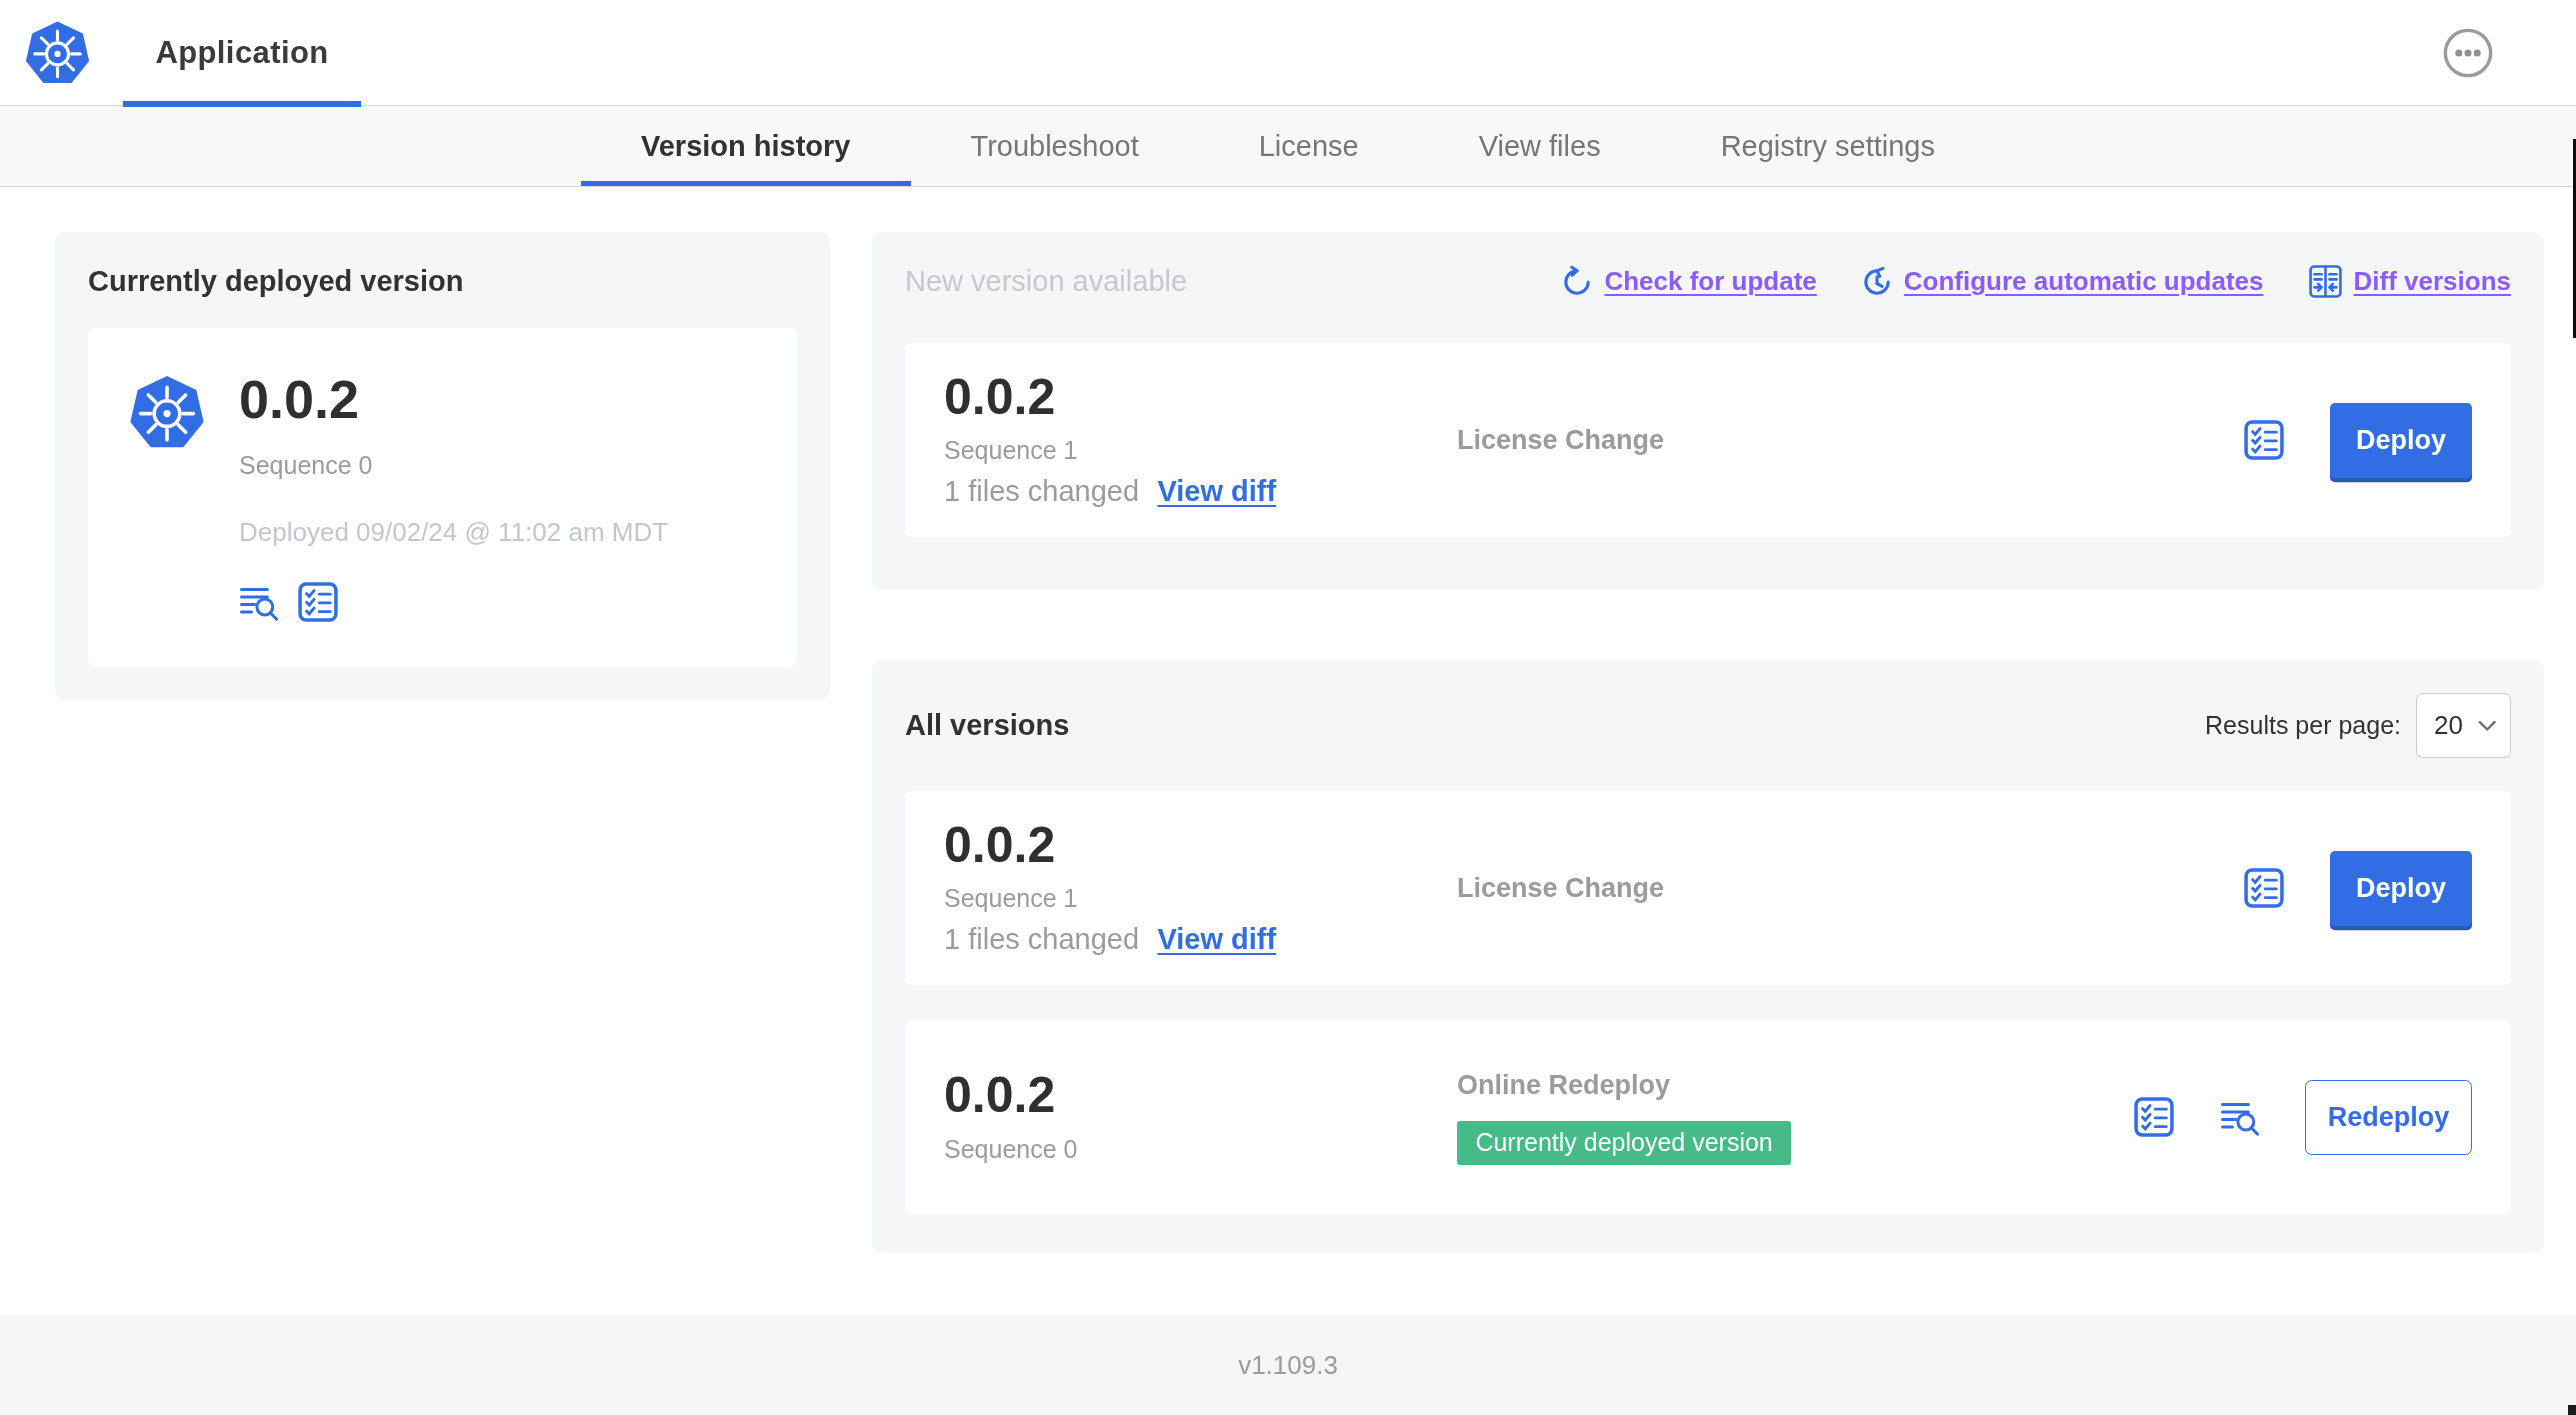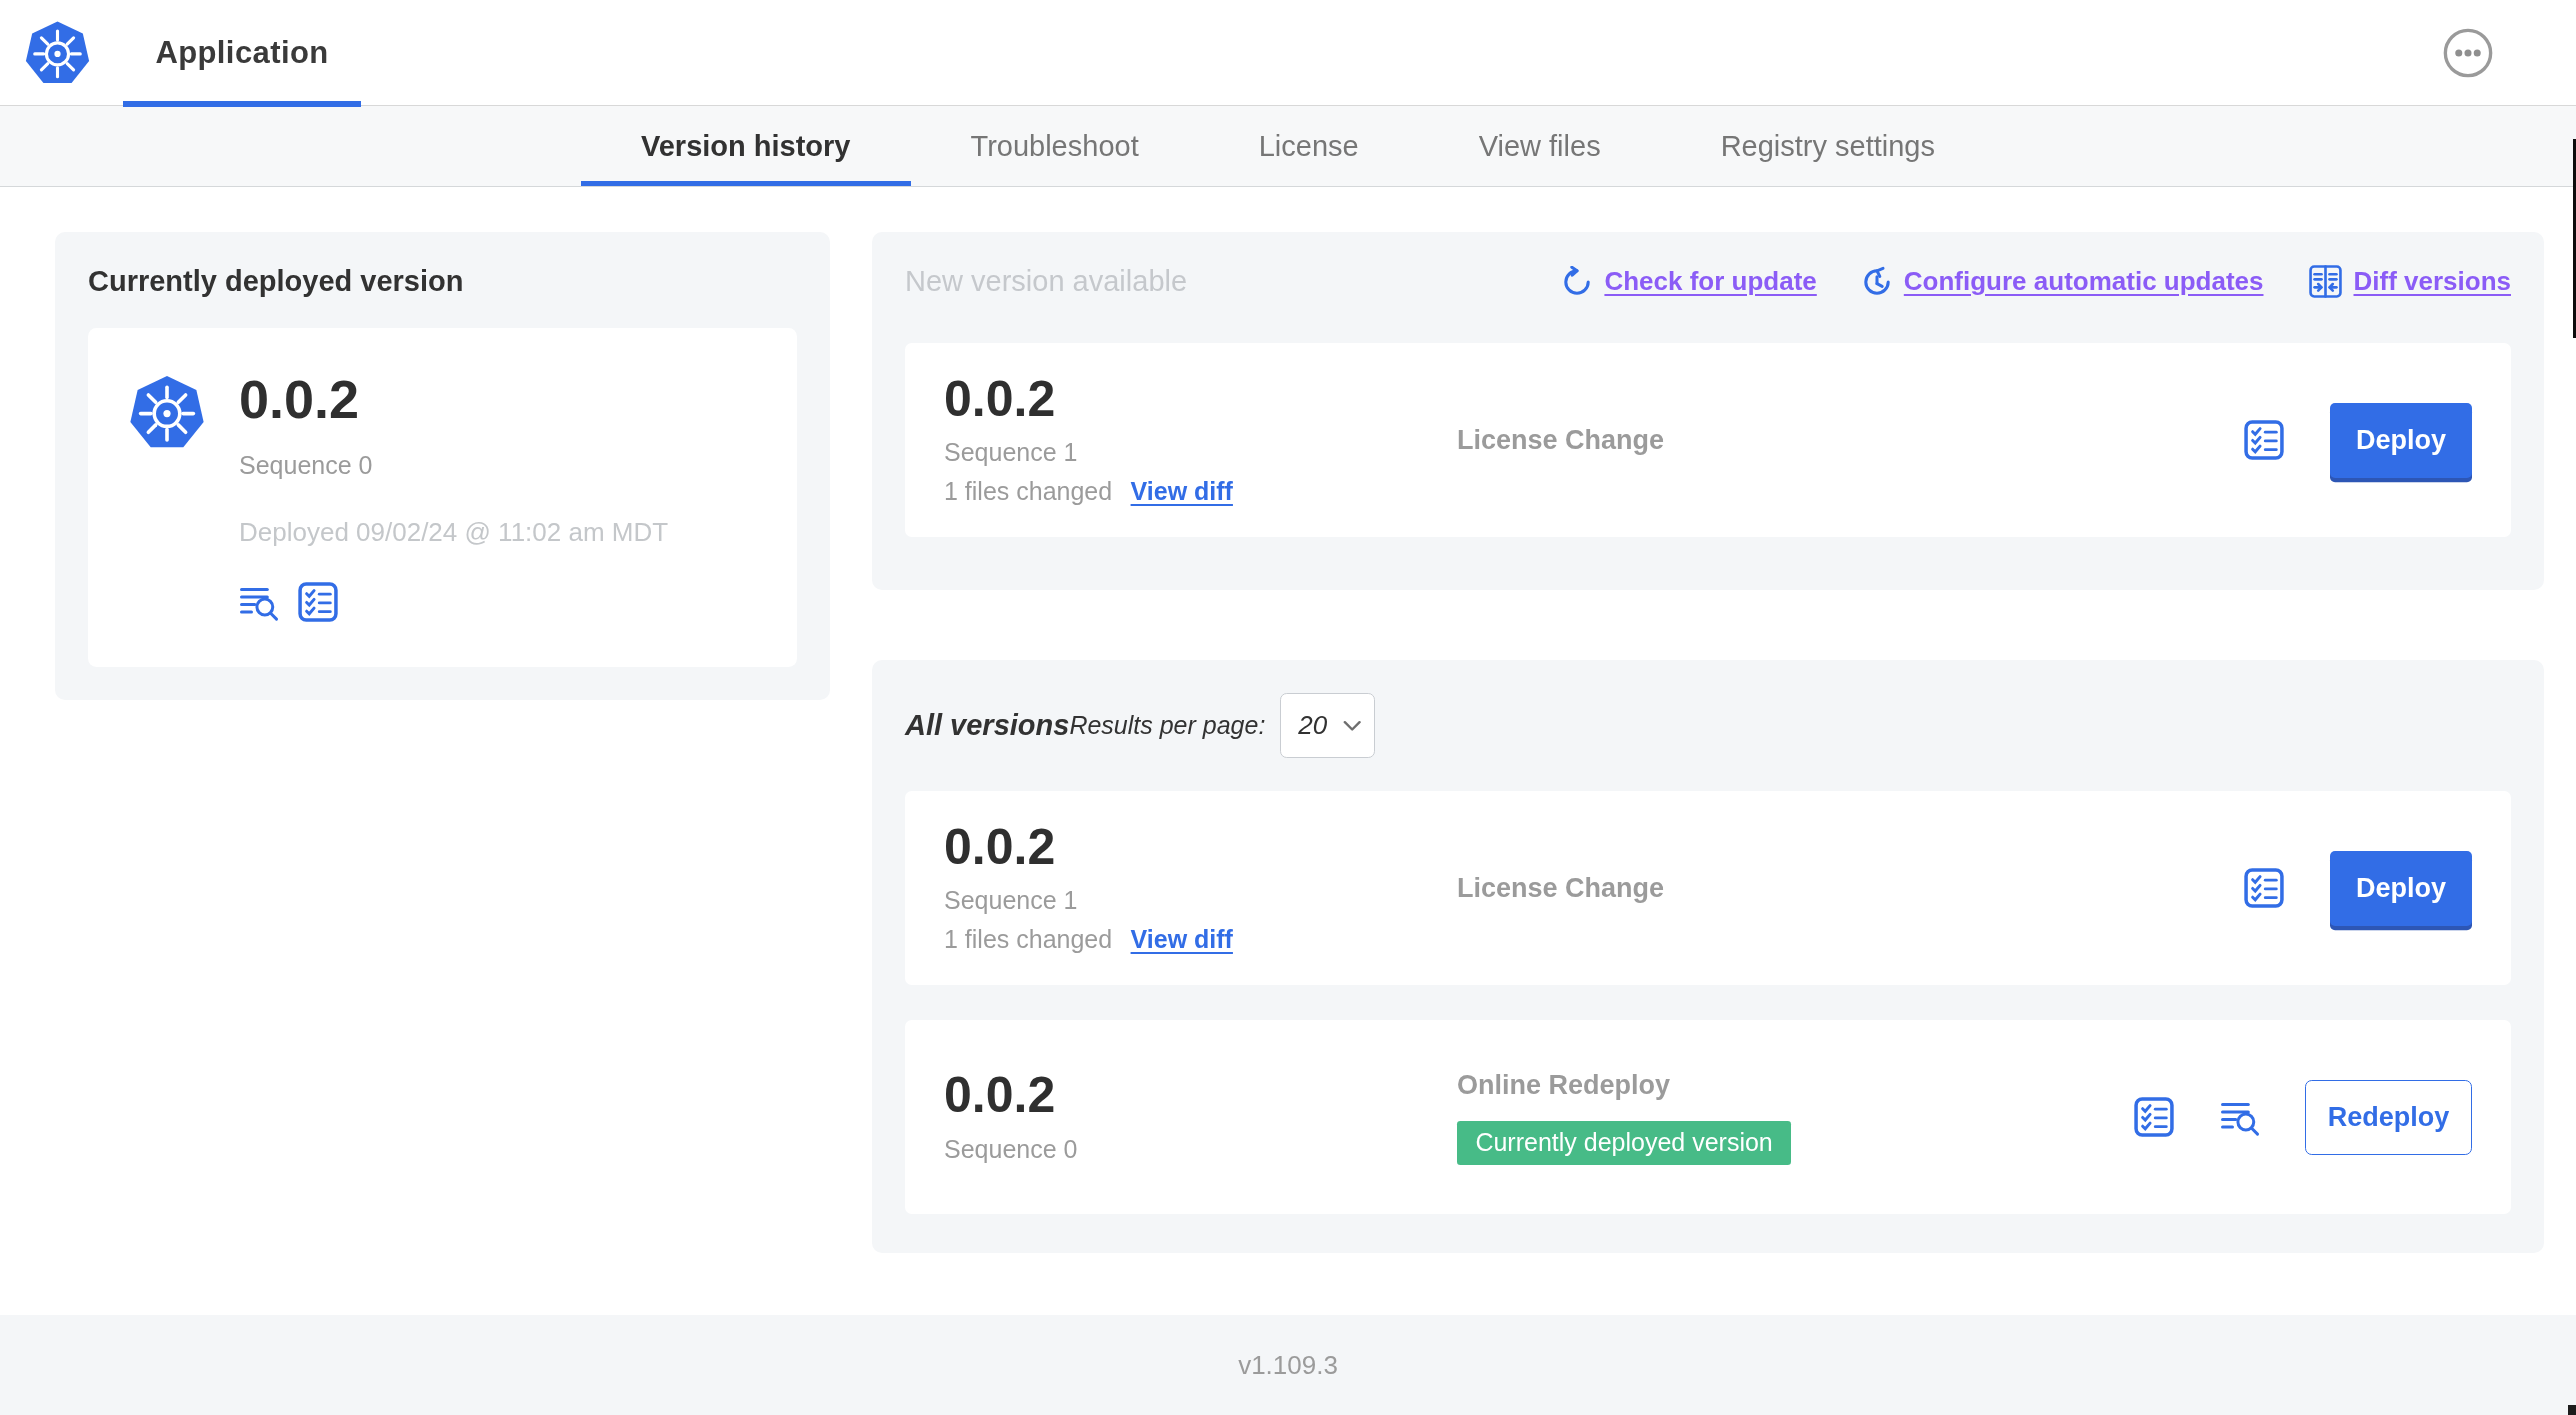--- a/index.html
+++ b/index.html
@@ -72,21 +72,21 @@
   .action-link .lbl { text-decoration: underline; text-underline-offset: 4.2px; }
   
   .version-row {
     background: #fff; border-radius: 6.7px; height: 194px; padding: 0 39px;
     display: flex; align-items: center;
   }
   .newver-card .version-row { margin-top: 44px; }
   .vr-left { width: 513px; flex-shrink: 0; }
   .vr-version { font-size: 50px; font-weight: 700; line-height: 1; color: #2f2f2f; }
   .vr-seq { margin-top: 14.2px; font-size: 25px; color: #9b9b9b; }
-  .vr-files { margin-top: 10px; font-size: 25px; color: #9b9b9b; display: flex; align-items: flex-end; }
+  .vr-files { margin-top: 10px; font-size: 29px; color: #9b9b9b; display: flex; align-items: flex-end; }
   .view-diff {
     margin-left: 18.4px; color: #326de6; font-weight: 600; text-decoration: underline;
     text-underline-offset: 4.2px; cursor: pointer;
   }
   .vr-released { margin-top: 10px; font-size: 25px; color: #9b9b9b; }
   .vr-released b { color: #6f6f6f; font-weight: 700; }
   .vr-mid { flex: 1; min-width: 0; }
   .vr-source { font-size: 27px; font-weight: 600; color: #9b9b9b; }
   .deployed-badge {
     display: inline-block; margin-top: 20px; background: #47bb87; color: #fff;
@@ -99,21 +99,21 @@
     font-family: "Liberation Sans", sans-serif;
     box-shadow: 0 4.2px 0 #2d56b5;
   }
   .btn-redeploy {
     width: 167px; height: 75px; background: #fff; color: #326de6;
     border: 1.7px solid #326de6; border-radius: 6.7px; font-size: 27px; font-weight: 600;
     cursor: pointer; font-family: "Liberation Sans", sans-serif;
   }
   
   .allver-card { margin-top: 70px; padding: 32px 33px 39px 33px; }
-  .allver-head { display: flex; justify-content: flex-start; align-items: center; height: 67px; font-style: italic; }
+  .allver-head { display: flex; justify-content: space-between; align-items: center; height: 67px; }
   .rpp { display: flex; align-items: center; }
   .rpp-label { font-size: 25px; color: #323232; margin-right: 15px; }
   .rpp-select {
     width: 95px; height: 65px; background: #fff; border: 1.7px solid #c9cdd2; border-radius: 6.7px;
     display: flex; align-items: center; padding: 0 13.4px 0 17px; cursor: pointer;
   }
   .rpp-select .val { font-size: 26px; color: #323232; }
   .rpp-select svg { margin-left: auto; }
   .allver-rows { margin-top: 32px; display: flex; flex-direction: column; gap: 35px; }
   

